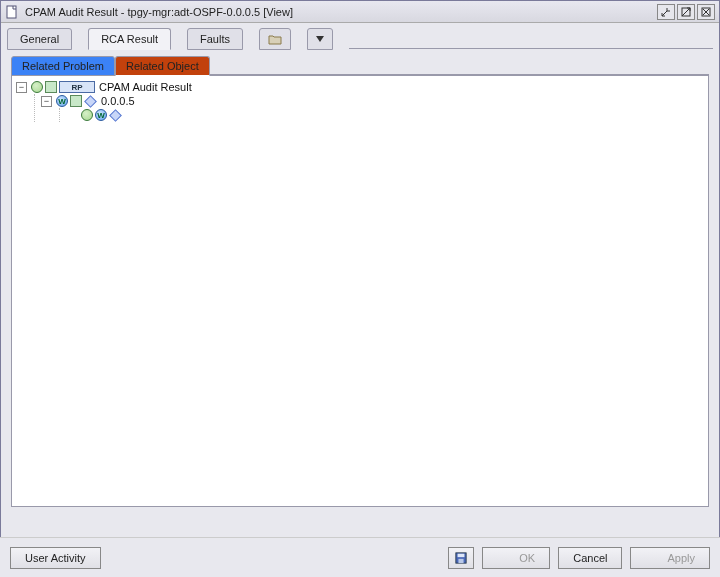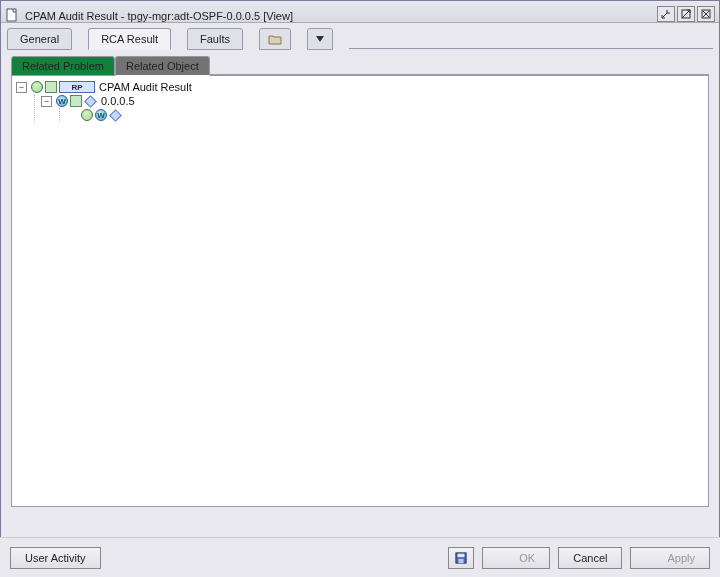--- a/index.html
+++ b/index.html
@@ -11,21 +11,21 @@
     width: 720px;
     height: 577px;
     overflow: hidden;
     border: 1px solid #7a7a9a;
   }
   .titlebar {
     height: 22px;
     background: linear-gradient(#e8e8f0, #d8d8e0);
     border-bottom: 1px solid #aaa;
     display: flex;
-    align-items: flex-end;
+    align-items: center;
     padding: 0 4px;
     gap: 6px;
   }
   .titlebar .doc-icon {
     width: 14px; height: 14px;
     display: flex; align-items: center; justify-content: center;
   }
   .titlebar .title-text {
     flex: 1;
     color: #222;
@@ -79,30 +79,30 @@
   .row2 {
     display: flex;
     align-items: flex-end;
     padding: 6px 10px 0 10px;
     background: #e8e8ee;
   }
   .stab {
     height: 20px;
     padding: 2px 10px;
     border: 1px solid #9999aa;
-    background: #15803d;
+    background: #3b82f6;
     color: #222;
     display: flex; align-items: center;
     border-top-left-radius: 3px;
     border-top-right-radius: 3px;
     position: relative;
     top: 1px;
   }
   .stab.active {
-    background: #737373;
+    background: #c2410c;
     border-bottom: 1px solid #fff;
   }
   .row2-sep {
     flex: 1;
     border-bottom: 1px solid #9999aa;
     align-self: flex-end;
     height: 1px;
   }
   .content-wrap {
     margin: 0 10px 6px 10px;

